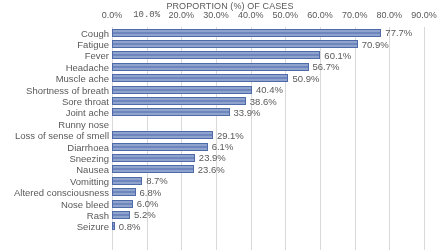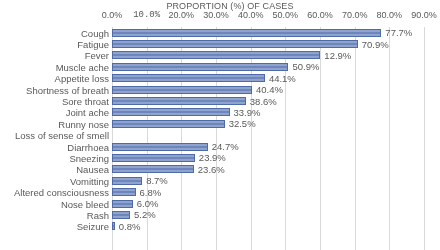--- a/index.html
+++ b/index.html
@@ -183,38 +183,38 @@
         <div class="cat-label">Fatigue</div>
         <div class="bar-wrap">
           <div class="bar" title="Fatigue 70.9%" style="width: 245.787px;"></div>
           <span class="bar-value">70.9%</span>
         </div>
       </div>
       <div class="row">
         <div class="cat-label">Fever</div>
         <div class="bar-wrap">
           <div class="bar" title="Fever 60.1%" style="width: 208.347px;"></div>
-          <span class="bar-value">12.9%</span>
+          <span class="bar-value">60.1%</span>
+        </div>
+      </div>
+      <div class="row">
+        <div class="cat-label">Headache</div>
+        <div class="bar-wrap">
+          <div class="bar" title="Headache 56.7%" style="width: 196.56px;"></div>
+          <span class="bar-value">56.7%</span>
         </div>
       </div>
       <div class="row">
         <div class="cat-label">Muscle ache</div>
         <div class="bar-wrap">
           <div class="bar" title="Muscle ache 50.9%" style="width: 176.453px;"></div>
           <span class="bar-value">50.9%</span>
         </div>
       </div>
       <div class="row">
-        <div class="cat-label">Appetite loss</div>
-        <div class="bar-wrap">
-          <div class="bar" title="Appetite loss 44.1%" style="width: 152.88px;"></div>
-          <span class="bar-value">44.1%</span>
-        </div>
-      </div>
-      <div class="row">
         <div class="cat-label">Shortness of breath</div>
         <div class="bar-wrap">
           <div class="bar" title="Shortness of breath 40.4%" style="width: 140.053px;"></div>
           <span class="bar-value">40.4%</span>
         </div>
       </div>
       <div class="row">
         <div class="cat-label">Sore throat</div>
         <div class="bar-wrap">
           <div class="bar" title="Sore throat 38.6%" style="width: 133.813px;"></div>
@@ -223,33 +223,33 @@
       </div>
       <div class="row">
         <div class="cat-label">Joint ache</div>
         <div class="bar-wrap">
           <div class="bar" title="Joint ache 33.9%" style="width: 117.52px;"></div>
           <span class="bar-value">33.9%</span>
         </div>
       </div>
       <div class="row">
         <div class="cat-label">Runny nose</div>
-        <div class="bar-wrap">
-          <div class="bar" title="Runny nose 32.5%" style="width: 112.667px;"></div>
-          <span class="bar-value">32.5%</span>
-        </div>
       </div>
       <div class="row">
         <div class="cat-label">Loss of sense of smell</div>
+        <div class="bar-wrap">
+          <div class="bar" title="Loss of sense of smell 29.1%" style="width: 100.88px;"></div>
+          <span class="bar-value">29.1%</span>
+        </div>
       </div>
       <div class="row">
         <div class="cat-label">Diarrhoea</div>
         <div class="bar-wrap">
           <div class="bar" title="Diarrhoea 27.6%" style="width: 95.68px;"></div>
-          <span class="bar-value">24.7%</span>
+          <span class="bar-value">6.1%</span>
         </div>
       </div>
       <div class="row">
         <div class="cat-label">Sneezing</div>
         <div class="bar-wrap">
           <div class="bar" title="Sneezing 23.9%" style="width: 82.8533px;"></div>
           <span class="bar-value">23.9%</span>
         </div>
       </div>
       <div class="row">

